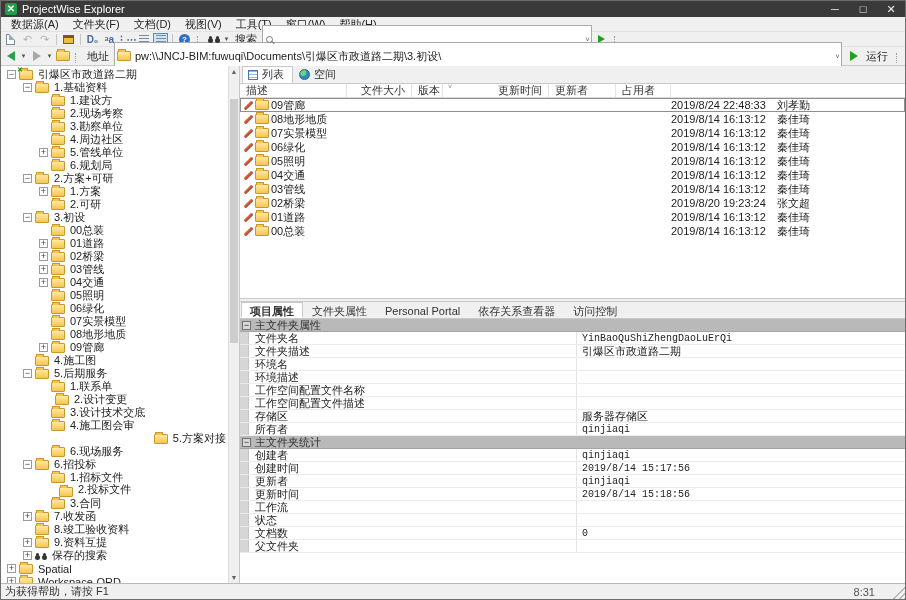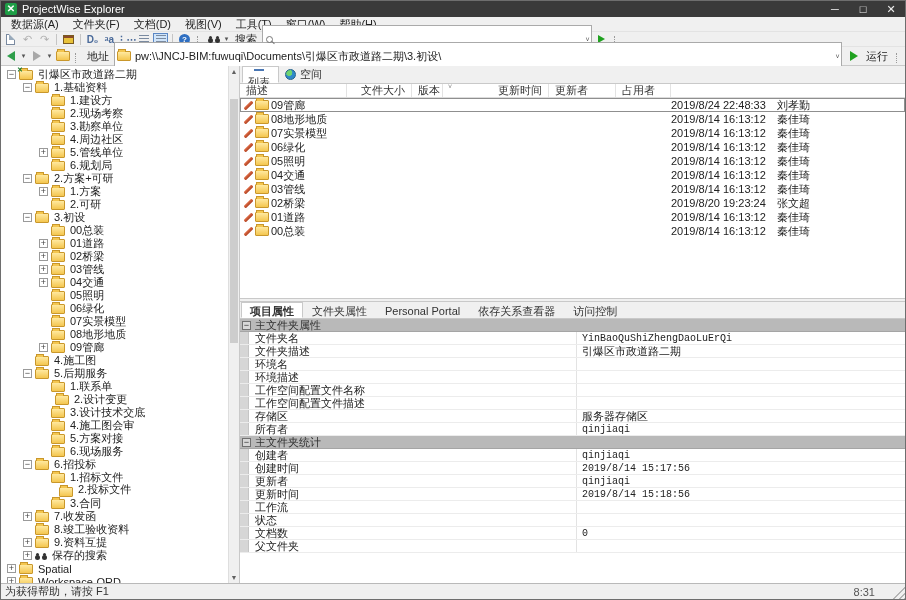--- a/index.html
+++ b/index.html
@@ -67,21 +67,21 @@
   .scrollbar-v { width:11px; background:#f0f0f0; border-left:1px solid #dedede; display:flex; flex-direction:column; flex:none; }
   .sb-arrow { height:11px; color:#606060; font-size:7px; text-align:center; line-height:11px; flex:none; }
   .sb-track { flex:1; position:relative; }
   .sb-thumb { position:absolute; left:1px; right:1px; background:#cdcdcd; }
 
   .right-panel { flex:1; display:flex; flex-direction:column; min-width:0; background:#fff; }
 
   
   .view-tabstrip { height:18px; background:#f0f0f0; display:flex; align-items:flex-end; padding-left:2px; border-bottom:1px solid #c9c9c9; flex:none; }
   .vtab { display:flex; align-items:center; gap:4px; padding:2px 8px 2px 5px; height:17px; border:1px solid transparent; color:#333; }
-  .vtab.active { background:#fff; border-color:#c9c9c9; border-bottom-color:#fff;flex-direction:column; }
+  .vtab.active { background:#fff; border-color:#c9c9c9; border-bottom-color:#fff; }
   .ico-listview { width:10px; height:10px; border:1px solid #4a77b4; background:repeating-linear-gradient(#9ab7dd 0 1px, #fff 1px 3px); }
   .ico-globe { width:11px; height:11px; border-radius:50%; background:radial-gradient(circle at 35% 30%, #6fd46f 0 35%, #2f8ac9 40%); border:1px solid #1f5f8a; }
 
   
   .list-header { height:14px; display:flex; background:#fff; border-bottom:1px solid #dcdcdc; color:#333; flex:none; position:relative; }
   .lh-cell { border-right:1px solid #e3e3e3; padding:0 6px; line-height:13px; white-space:nowrap; overflow:hidden; flex:none; }
   .lh-cell.r { text-align:right; }
   .sort-glyph { position:absolute; left:208px; top:-1px; font-size:7px; color:#888; }
   .list-rows { flex:1; overflow:hidden; }
   .list-row { height:14px; display:flex; align-items:center; }
@@ -351,21 +351,21 @@
           <div class="tree-row" style="padding-left: 38px;">
             <span class="exp-sp"></span>
             <span class="ico-folder" style="margin-right: 3px;"></span>
             <span class="t-label">3.设计技术交底</span>
           </div>
           <div class="tree-row" style="padding-left: 38px;">
             <span class="exp-sp"></span>
             <span class="ico-folder" style="margin-right: 3px;"></span>
             <span class="t-label">4.施工图会审</span>
           </div>
-          <div class="tree-row" style="padding-left: 38px;">
+          <div class="tree-row" style="padding-left: 38px; justify-content: flex-end;">
             <span class="exp-sp"></span>
             <span class="ico-folder" style="margin-right: 3px;"></span>
             <span class="t-label">5.方案对接</span>
           </div>
           <div class="tree-row" style="padding-left: 38px;">
             <span class="exp-sp"></span>
             <span class="ico-folder" style="margin-right: 3px;"></span>
             <span class="t-label">6.现场服务</span>
           </div>
           <div class="tree-row" style="padding-left: 22px;">

